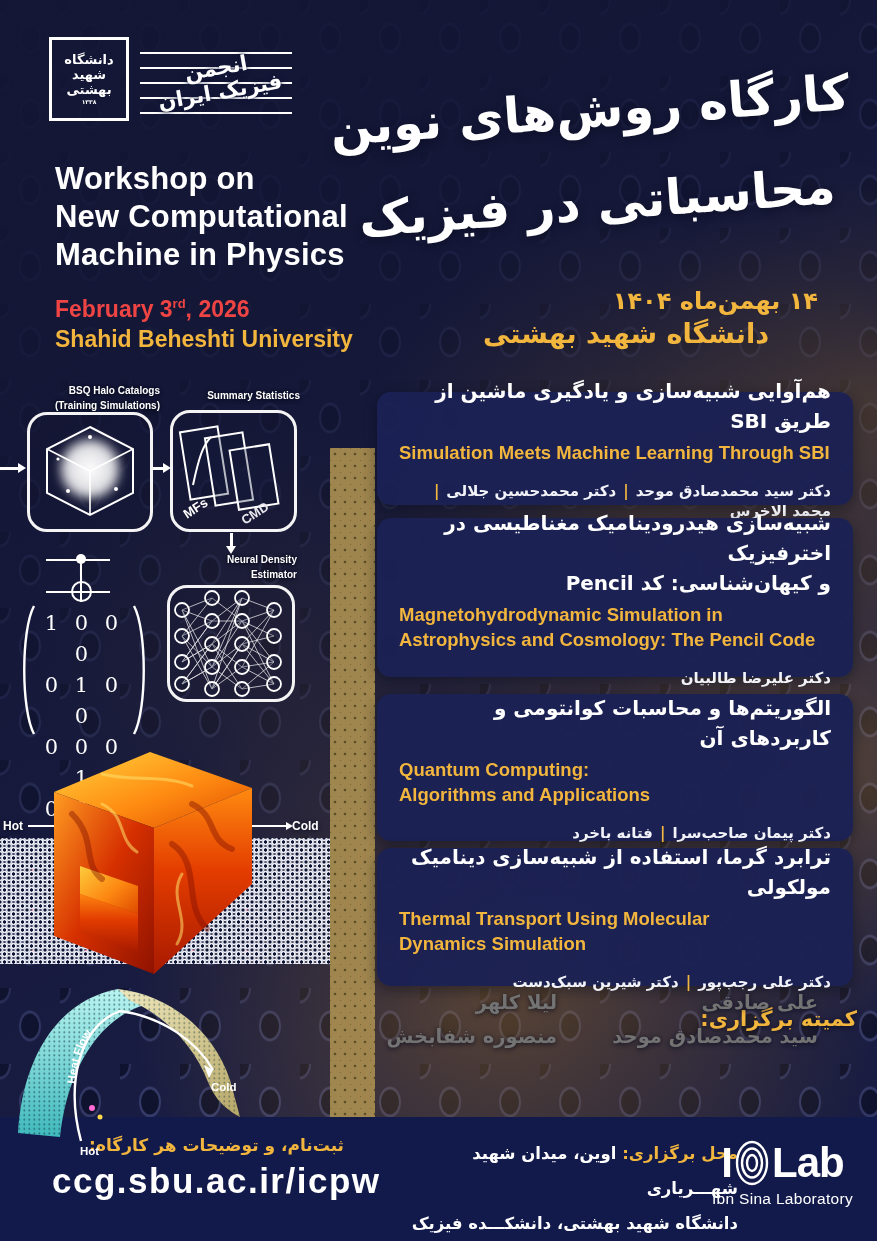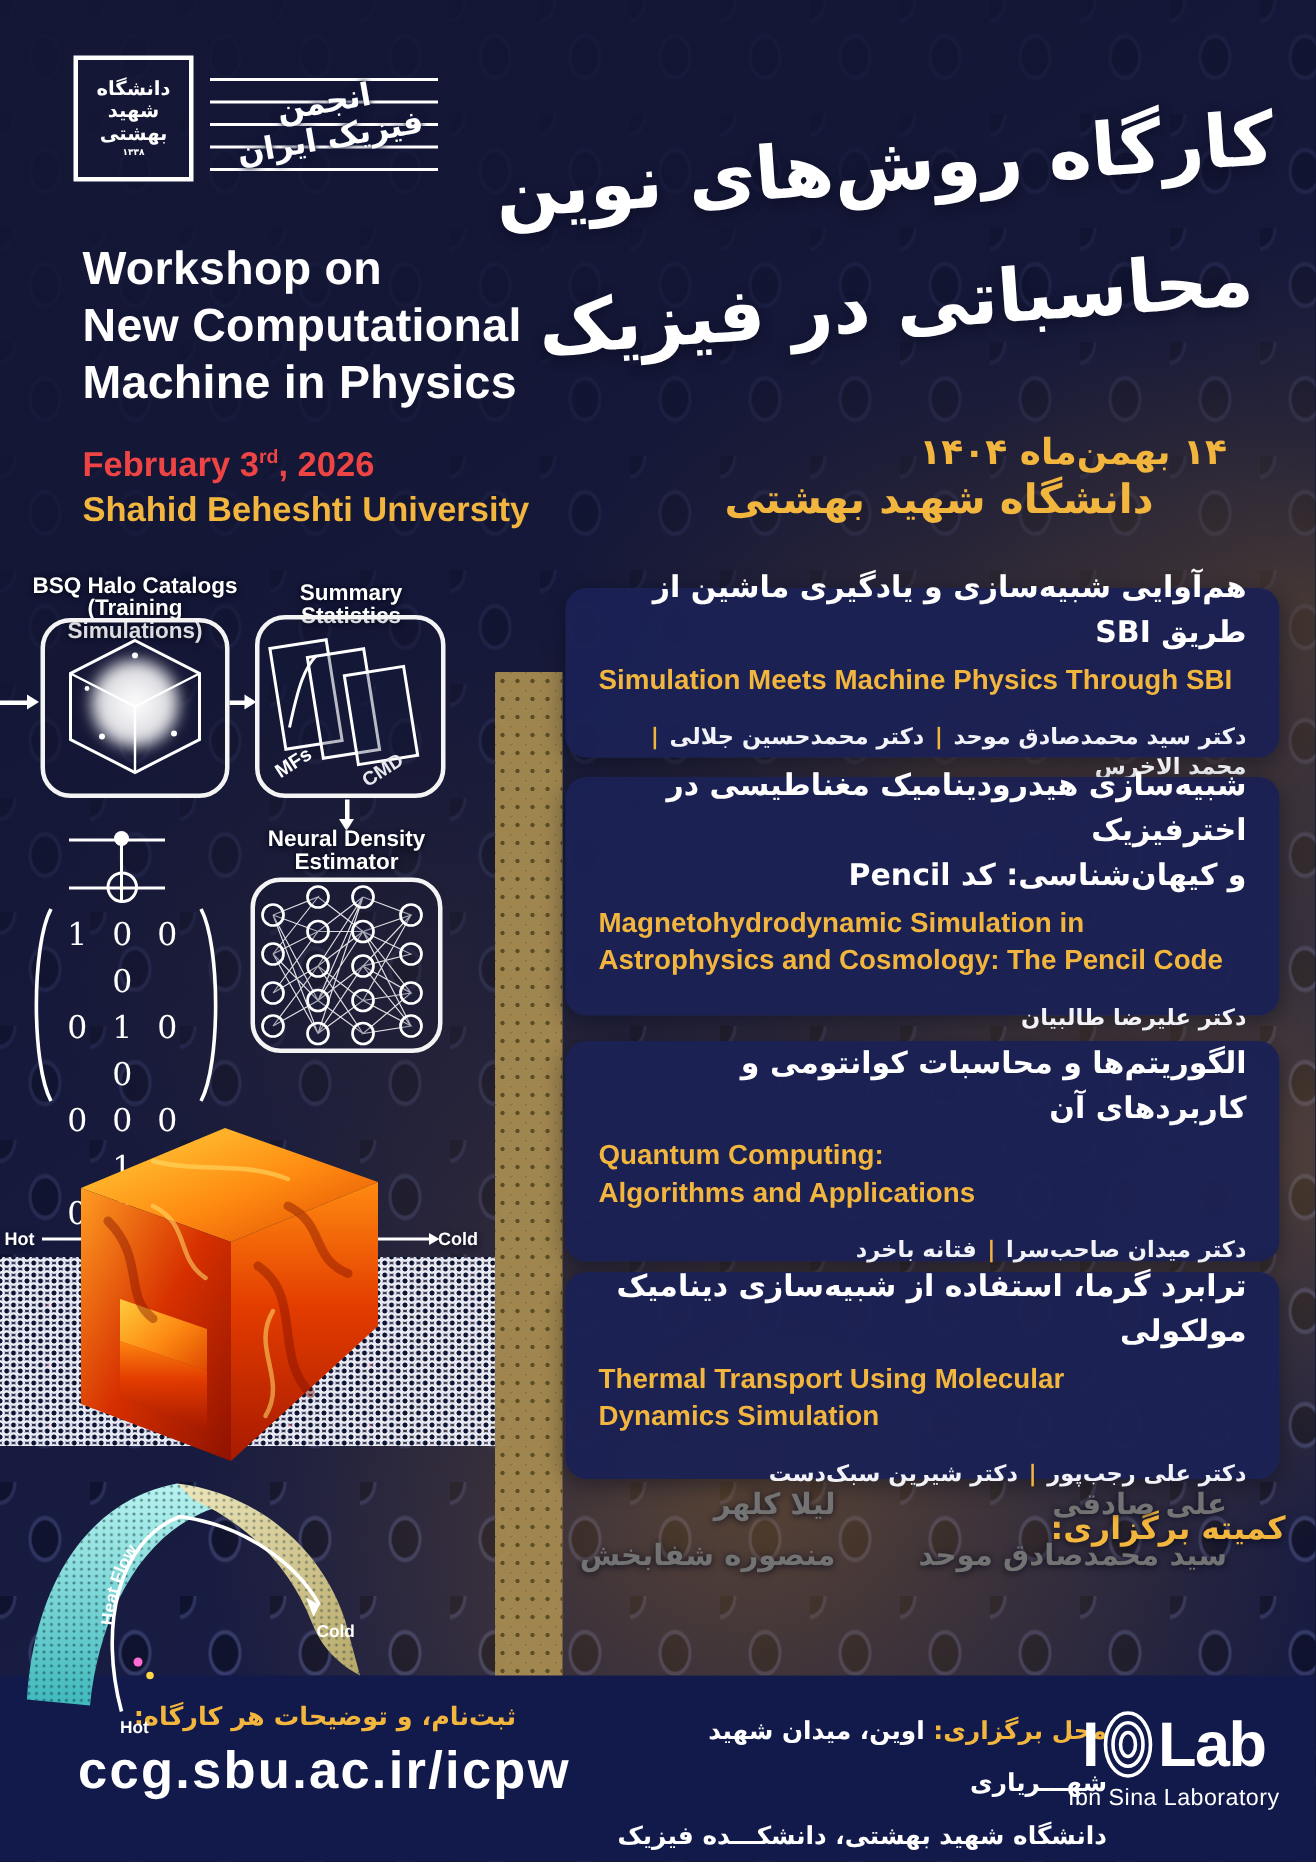--- a/index.html
+++ b/index.html
@@ -46,21 +46,21 @@
   .en-date{left:55px;top:296px;font-size:23px;font-weight:600;color:#ef4444;}
   .en-date sup{font-size:13px;}
   .en-univ{left:55px;top:326px;font-size:23px;font-weight:600;color:#F2B53D;}
   .fa-title{right:28px;top:64px;font-size:49px;font-weight:bold;text-align:right;
     transform:rotate(-4deg);transform-origin:right center;text-shadow:0 2px 8px rgba(10,12,30,.6);}
   .fa-title2{right:42px;top:158px;}
   .fa-date{right:59px;top:287px;font-size:24px;font-weight:bold;color:#F2B53D;}
   .fa-univ{right:108px;top:318px;font-size:27px;font-weight:bold;color:#F2B53D;}
 
   
-  .fig-label{font-size:15px;font-weight:bold;color:#fff;text-align:center;line-height:15px;
+  .fig-label{font-size:10px;font-weight:bold;color:#fff;text-align:right;line-height:15px;
     text-shadow:0 1px 4px rgba(8,10,28,.9),0 0 2px rgba(8,10,28,.9);}
   .fbox{position:absolute;border:3px solid #f4f4f4;border-radius:20px;box-sizing:border-box;
     background:rgba(18,22,50,.15);}
   .harrow{position:absolute;height:2.5px;background:#fff;}
   .harrow::after{content:"";position:absolute;right:-7px;top:-4px;border-left:8px solid #fff;
     border-top:5px solid transparent;border-bottom:5px solid transparent;}
   .varrow{position:absolute;width:2.5px;background:#fff;}
   .varrow::after{content:"";position:absolute;bottom:-7px;left:-4px;border-top:8px solid #fff;
     border-left:5px solid transparent;border-right:5px solid transparent;}
 
@@ -317,21 +317,21 @@
     <polygon points="205,85 196,80 201,93" fill="#fff"></polygon>
     <circle cx="84" cy="123" r="3" fill="#ff6ad5"></circle>
     <circle cx="92" cy="132" r="2.5" fill="#ffd84a"></circle>
     <text font-size="11.5" font-weight="bold" fill="#fff"><textPath href="#hfPath" startOffset="22%">Heat Flow</textPath></text>
     <text x="72" y="170" font-size="11.5" font-weight="bold" fill="#fff">Hot</text>
     <text x="203" y="106" font-size="11.5" font-weight="bold" fill="#fff">Cold</text>
   </svg>
 
   <div class="card" style="top:392px;height:113px;">
     <div class="card-fa fa" dir="rtl">هم‌آوایی شبیه‌سازی و یادگیری ماشین از طریق SBI</div>
-    <div class="card-en pre">Simulation Meets Machine Physics Through SBI</div>
+    <div class="card-en pre">Simulation Meets Machine Learning Through SBI</div>
     <div class="card-div"></div>
     <div class="card-sp fa" dir="rtl">
       <span>دکتر سید محمدصادق موحد</span><span class="sep">|</span><span>دکتر محمدحسین جلالی</span><span class="sep">|</span><span>محمد الاخرس</span>
     </div>
   </div>
 
   <div class="card" style="top:518px;height:159px;">
     <div class="card-fa fa pre" dir="rtl">شبیه‌سازی هیدرودینامیک مغناطیسی در اخترفیزیک
 و کیهان‌شناسی: کد Pencil</div>
     <div class="card-en pre">Magnetohydrodynamic Simulation in
@@ -341,21 +341,21 @@
       <span>دکتر علیرضا طالبیان</span>
     </div>
   </div>
 
   <div class="card" style="top:694px;height:147px;">
     <div class="card-fa fa" dir="rtl">الگوریتم‌ها و محاسبات کوانتومی و کاربردهای آن</div>
     <div class="card-en pre">Quantum Computing:
 Algorithms and Applications</div>
     <div class="card-div"></div>
     <div class="card-sp fa" dir="rtl">
-      <span>دکتر میدان صاحب‌سرا</span><span class="sep">|</span><span>فتانه باخرد</span>
+      <span>دکتر پیمان صاحب‌سرا</span><span class="sep">|</span><span>فتانه باخرد</span>
     </div>
   </div>
 
   <div class="card" style="top:848px;height:138px;">
     <div class="card-fa fa" dir="rtl">ترابرد گرما، استفاده از شبیه‌سازی دینامیک مولکولی</div>
     <div class="card-en pre">Thermal Transport Using Molecular
 Dynamics Simulation</div>
     <div class="card-div"></div>
     <div class="card-sp fa" dir="rtl">
       <span>دکتر علی رجب‌پور</span><span class="sep">|</span><span>دکتر شیرین سبک‌دست</span>

